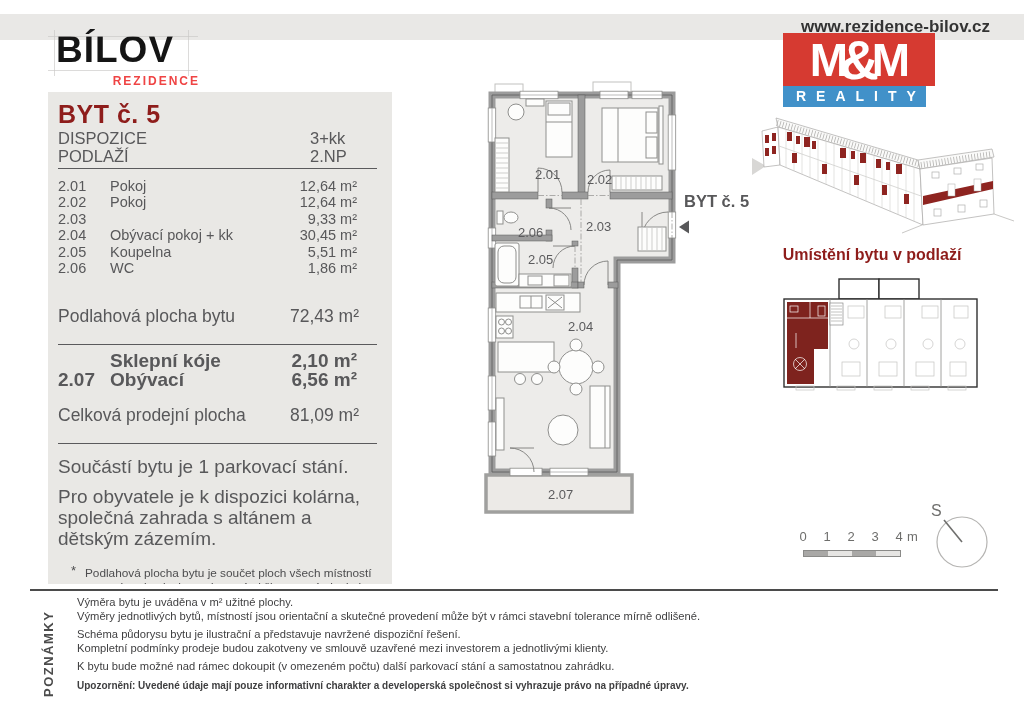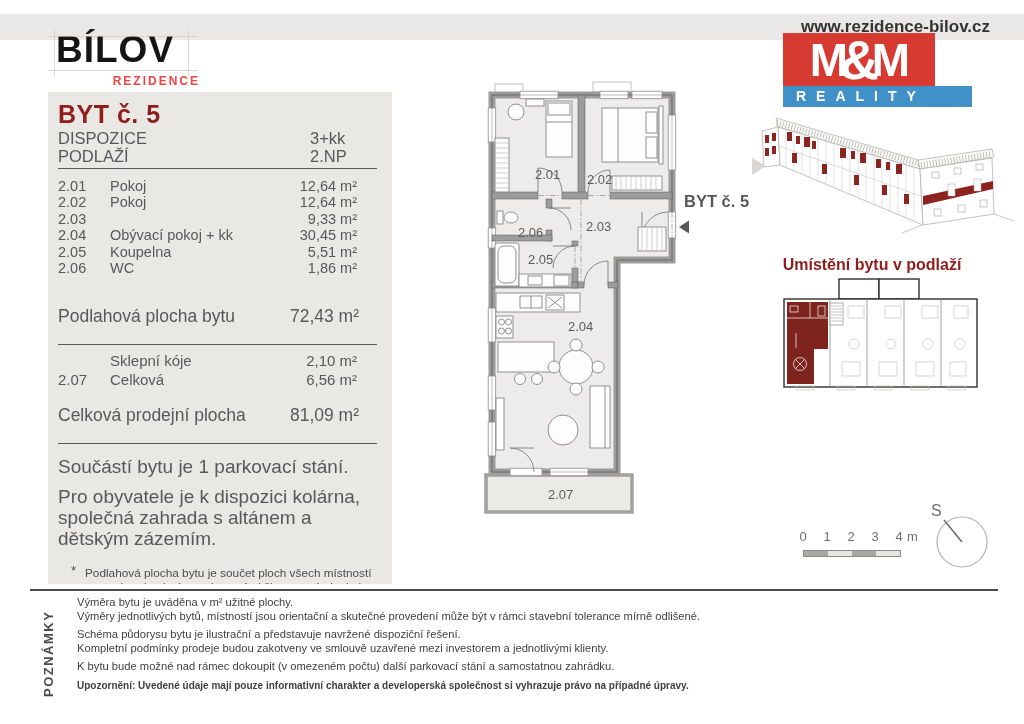--- a/index.html
+++ b/index.html
@@ -26,46 +26,46 @@
   .specs{margin-top:2px;border-bottom:1.5px solid #5a5a5c;padding-bottom:3px;}
   .spec-row{display:grid;grid-template-columns:252px 1fr;font-size:16.5px;line-height:17.5px;}
   .rooms{margin-top:9px;}
   .room-row{display:grid;grid-template-columns:52px 1fr auto;font-size:14.5px;line-height:16.4px;}
   .room-row .carea{text-align:right;padding-right:20px;}
   .sumrow{display:flex;justify-content:space-between;font-size:17.5px;line-height:22px;
           border-bottom:1.5px solid #5a5a5c;padding-bottom:17px;}
   .sumrow .v{padding-right:18px;}
   #sum1{margin-top:29px;}
   .extras{margin-top:6px;}
-  .extra-row{display:grid;grid-template-columns:52px 1fr auto;font-size:15px;line-height:19px;}
+  .extra-row{display:grid;grid-template-columns:52px 1fr auto;font-size:19px;line-height:19px;font-weight:bold;}
   .extra-row .carea{text-align:right;padding-right:20px;}
   #sum2{margin-top:15px;}
   .para{font-size:19px;line-height:21px;margin-top:12px;}
   #para2{margin-top:9px;}
   .footnote{position:relative;margin-top:17px;padding-left:27px;font-size:11.8px;line-height:14px;color:#4d4d4f;}
   .footnote .mark{position:absolute;left:13px;top:-2px;font-size:13px;}
 
   
   #sep{left:30px;top:589px;width:968px;height:2px;background:#4b4b4b;}
   #notes-label{left:41px;top:697px;width:95px;height:16px;transform:rotate(-90deg);
                transform-origin:0 0;font-weight:bold;font-size:13px;letter-spacing:1.5px;color:#4b4b4b;}
   #notes{left:77px;top:596px;width:930px;font-size:11.2px;line-height:13.6px;color:#3f3f40;}
   #notes .grp{margin-bottom:5px;}
   #notes .warn{font-weight:bold;margin-top:3px;font-size:10px;}
 
   
   #mm-red{left:783px;top:33px;width:152px;height:53px;background:#d63a31;display:flex;
           align-items:center;justify-content:center;color:#fff;font-weight:900;}
   #mm-red .m{font-size:46px;line-height:46px;letter-spacing:-2px;}
   #mm-red .amp{font-size:55px;line-height:46px;margin:0 -7px;position:relative;z-index:1;}
-  #mm-blue{left:783px;top:86px;width:189px;height:21px;background:#4191c9;color:#fff;
+  #mm-blue{left:783px;top:86px;width:143px;height:21px;background:#4191c9;color:#fff;
            font-weight:bold;font-size:14px;line-height:21px;letter-spacing:10px;
            padding-left:13px;box-sizing:border-box;}
 
-  #loc-head{left:762px;top:256px;width:220px;text-align:center;color:#8e1d1b;
+  #loc-head{left:762px;top:246px;width:220px;text-align:center;color:#8e1d1b;
             font-weight:800;font-size:16px;}
 
   
   #scalebar{left:793px;top:529px;width:140px;height:40px;}
   #scalebar span{position:absolute;top:0;font-size:13px;color:#6e6e6c;transform:translateX(-50%);}
   #scalebar .unit{transform:none;}
   #sb-bar{position:absolute;left:10px;top:21px;width:96px;height:5px;border:1px solid #8a8a88;display:flex;}
   #sb-bar i{display:block;height:100%;width:24px;}
 
   svg text{font-family:"Liberation Sans",sans-serif;}
@@ -139,21 +139,21 @@
     </div>
 
     <div class="extras">
       <div class="extra-row">
         <span class="cid"></span>
         <span class="cname">Sklepní kóje</span>
         <span class="carea">2,10 m²</span>
       </div>
       <div class="extra-row">
         <span class="cid">2.07</span>
-        <span class="cname">Celková</span>
+        <span class="cname">Obývací</span>
         <span class="carea">6,56 m²</span>
       </div>
     </div>
 
     <div class="sumrow" id="sum2">
       <span>Celková prodejní plocha</span>
       <span class="v">81,09 m²</span>
     </div>
 
     <div class="para" id="para1">Součástí bytu je 1 parkovací stání.</div>

